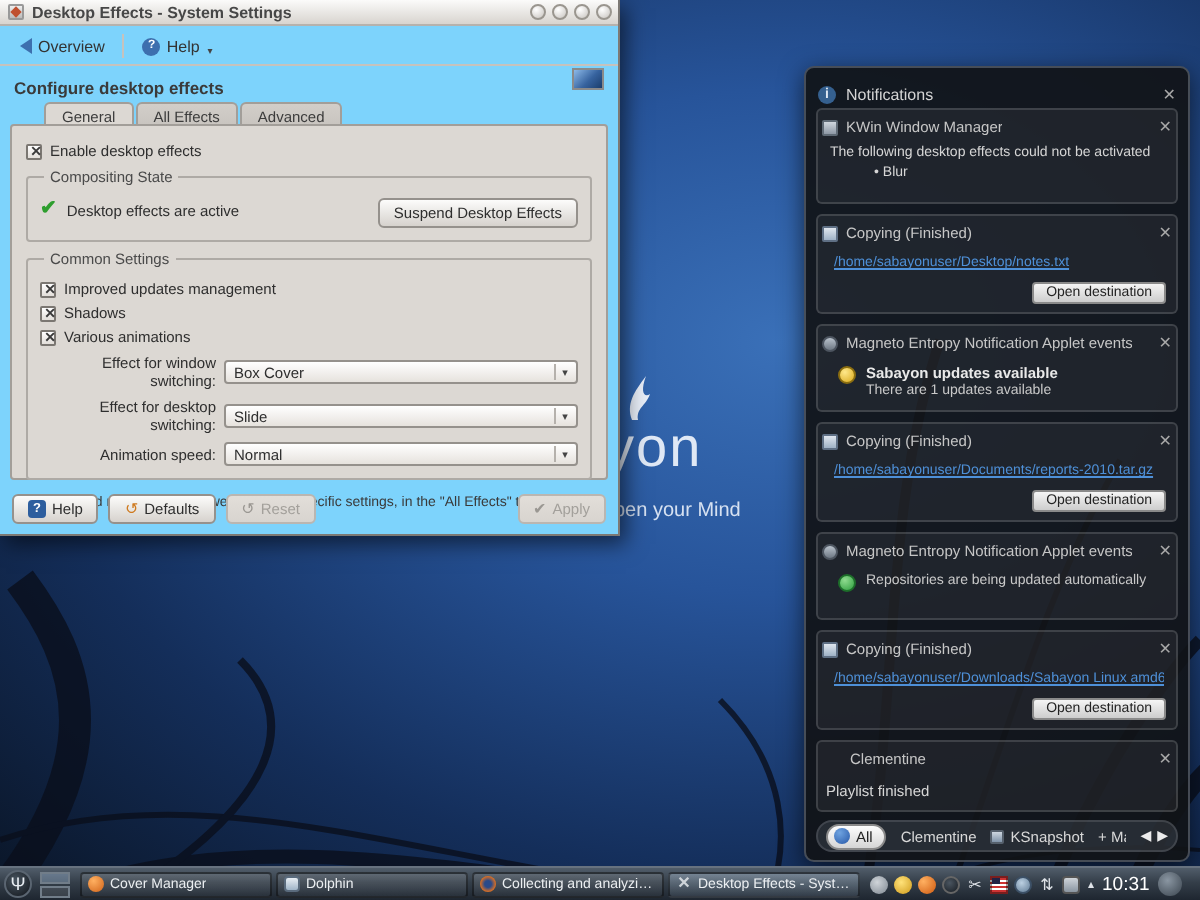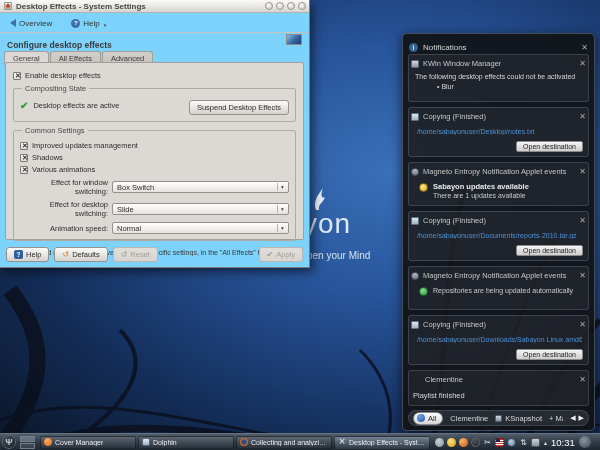--- a/index.html
+++ b/index.html
@@ -31,21 +31,21 @@
   .tb-sep { width:1px; height:12px; background:#c6c2bd; margin:0 3px; }
   .arrow-left-ico { width:0; height:0; border-top:4px solid transparent; border-bottom:4px solid transparent; border-right:6px solid #3d6fae; }
   .help-ico { width:9px; height:9px; border-radius:50%; background:#3d6fae; color:#fff; font-size:6px; line-height:9px; text-align:center; font-weight:bold; }
   .menu-caret { font-size:5px; color:#444; margin-left:1px; margin-top:4px; }
 
   .header-row { position:absolute; top:34px; left:7px; right:7px; height:16px; }
   .header-title { font-size:8.5px; font-weight:bold; color:#3a3a3a; }
   .header-img { position:absolute; right:0; top:0; width:16px; height:11px;
                 background:linear-gradient(135deg,#8cb9e8 0%,#37639f 55%,#1a3d6c 100%); border:1px solid #8a8a8a; }
 
-  .tabs { position:absolute; top:51px; left:4px; display:flex; }
+  .tabs { position:absolute; top:51px; left:22px; display:flex; }
   .tab { font-size:7.5px; color:#3c3c3c; padding:2px 8px; background:linear-gradient(#d2cec9,#c6c2bd);
          border:1px solid #a29e99; border-bottom:none; border-radius:3px 3px 0 0; margin-right:1px; }
   .tab.active { background:#dcd8d3; }
 
   .frame { position:absolute; top:62px; left:5px; width:299px; height:178px; border:1px solid #a29e99;
            border-radius:2px; background:#dcd8d3; padding:5px 7px; }
 
   .chk-row { display:flex; align-items:center; gap:4px; font-size:7.5px; color:#2e2e2e; margin:3px 0; }
   .checkbox { width:8px; height:8px; border:1px solid #7b7772; border-radius:1px; background:linear-gradient(#fff,#e2ded9); position:relative; flex:0 0 auto; }
   .checkbox.checked::after { content:"\2715"; position:absolute; left:0; top:-1px; width:8px; text-align:center; font-size:7px; font-weight:bold; color:#3a3a3a; }
@@ -239,21 +239,21 @@
         <span>Shadows</span>
       </div>
       <div class="chk-row">
         <span class="checkbox checked"></span>
         <span>Various animations</span>
       </div>
 
       <div class="combo-row">
         <span class="combo-label">Effect for window switching:</span>
         <span class="combo">
-          <span>Box Switch</span>
+          <span>Box Cover</span>
           <span class="combo-arrow">▾</span>
         </span>
       </div>
       <div class="combo-row">
         <span class="combo-label">Effect for desktop switching:</span>
         <span class="combo">
           <span>Slide</span>
           <span class="combo-arrow">▾</span>
         </span>
       </div>

